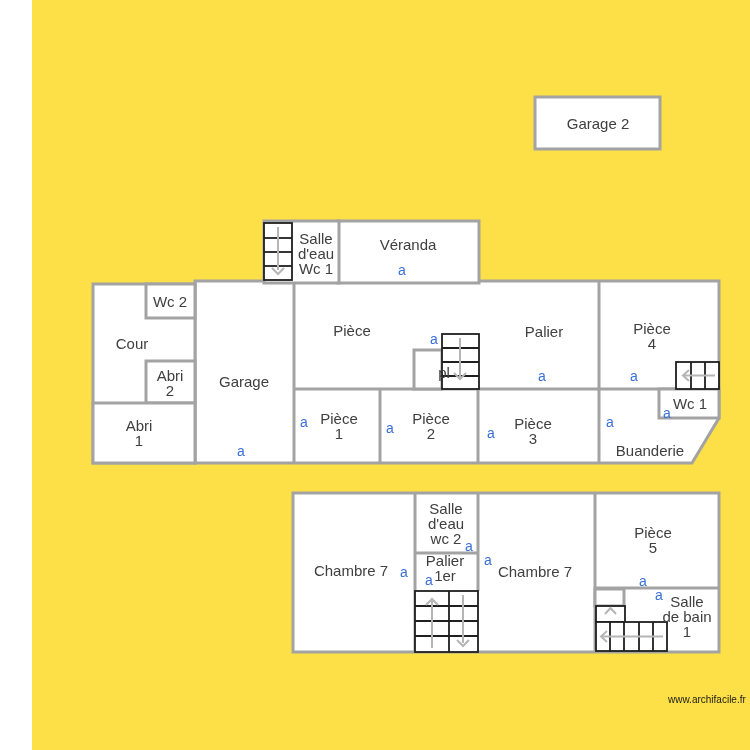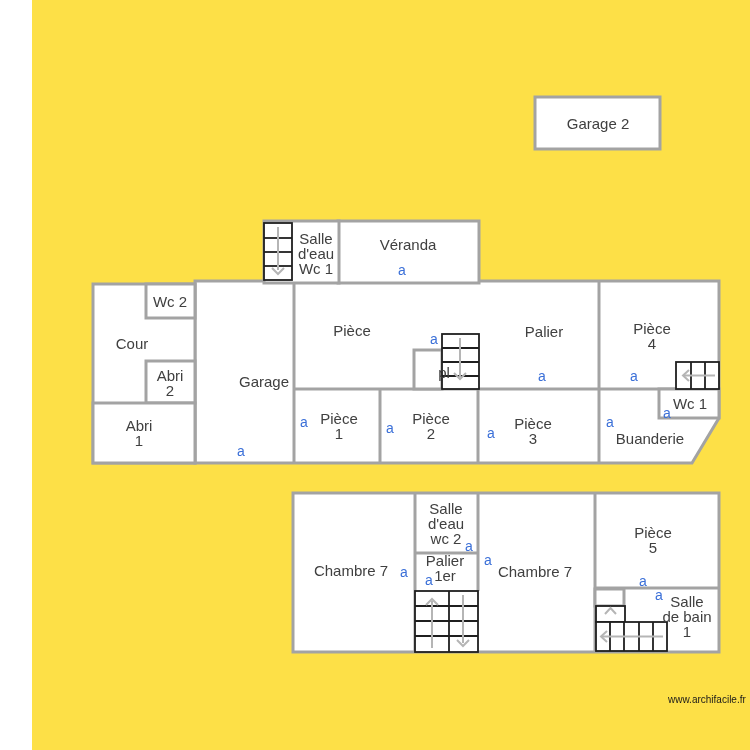--- a/index.html
+++ b/index.html
@@ -109,28 +109,28 @@
   <div class="lbl" style="left:284px;top:253px">Salle
 d'eau
 Wc 1</div>
   <div class="lbl" style="left:376px;top:244px">Véranda</div>
   <div class="lbl" style="left:138px;top:301px">Wc 2</div>
   <div class="lbl" style="left:100px;top:343px">Cour</div>
   <div class="lbl" style="left:138px;top:383px">Abri
 2</div>
   <div class="lbl" style="left:107px;top:433px">Abri
 1</div>
-  <div class="lbl" style="left:232px;top:381px">Garage</div>
+  <div class="lbl" style="left:212px;top:381px">Garage</div>
   <div class="lbl" style="left:320px;top:330px">Pièce</div>
   <div class="lbl" style="left:412px;top:372px">pl</div>
   <div class="lbl" style="left:512px;top:331px">Palier</div>
   <div class="lbl" style="left:620px;top:336px">Pièce
 4</div>
   <div class="lbl" style="left:658px;top:403px">Wc 1</div>
-  <div class="lbl" style="left:618px;top:438px">Buanderie</div>
+  <div class="lbl" style="left:618px;top:450px">Buanderie</div>
   <div class="lbl" style="left:307px;top:426px">Pièce
 1</div>
   <div class="lbl" style="left:399px;top:426px">Pièce
 2</div>
   <div class="lbl" style="left:501px;top:431px">Pièce
 3</div>
   <div class="lbl" style="left:414px;top:523px">Salle
 d'eau
 wc 2</div>
   <div class="lbl" style="left:413px;top:568px">Palier

